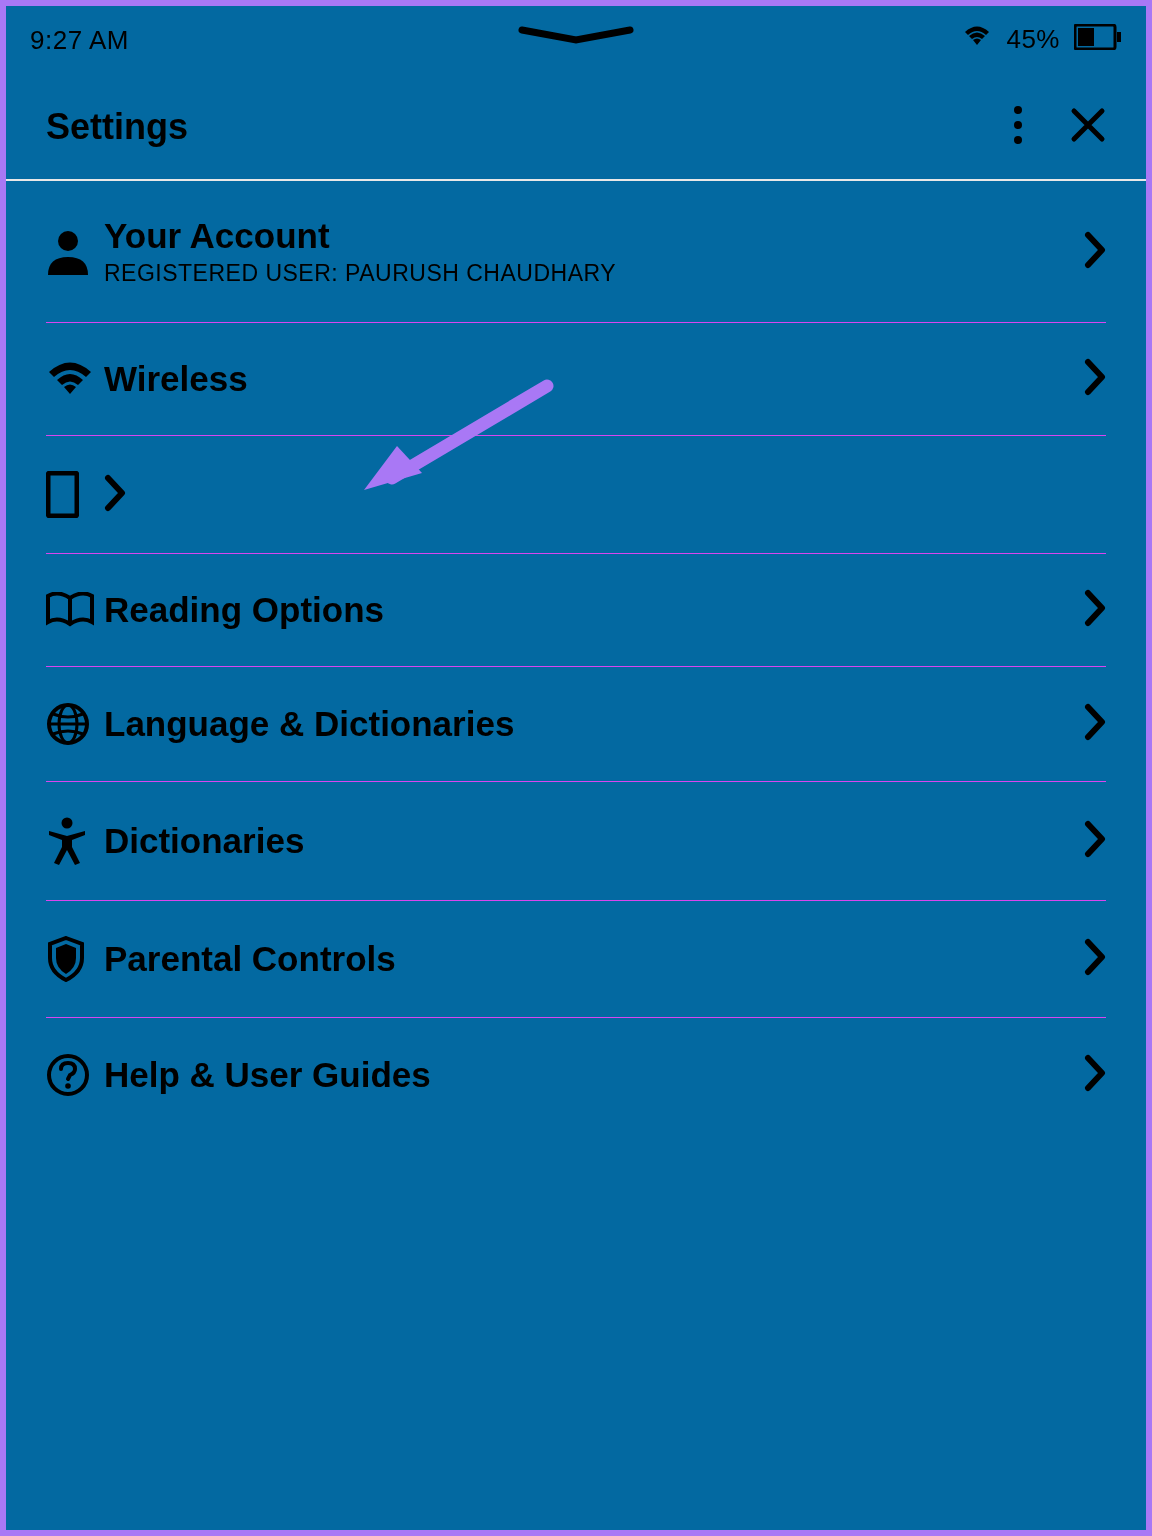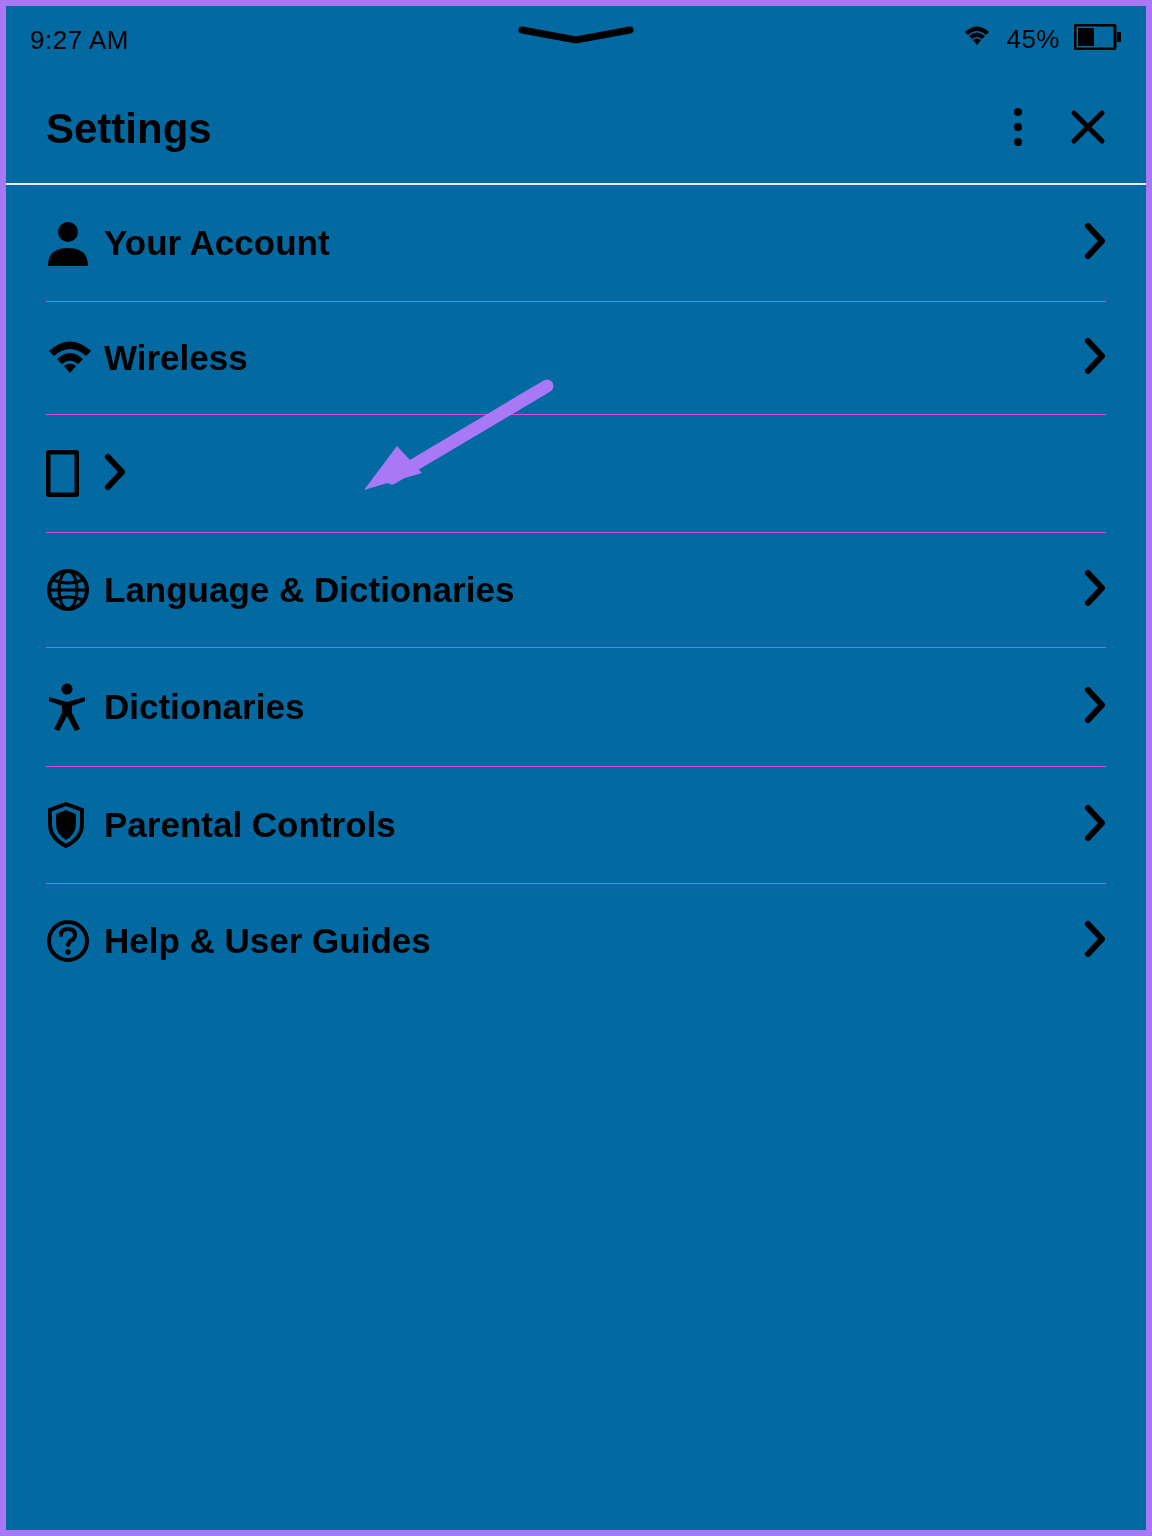--- a/index.html
+++ b/index.html
@@ -35,21 +35,21 @@
       transform: translateX(-50%);
     }
     .header {
       display: flex;
       align-items: center;
       justify-content: space-between;
       padding: 38px 40px 30px 40px;
       border-bottom: 2px solid #e8e8e8;
     }
     .header-title {
-      font-size: 42px;
+      font-size: 36px;
       font-weight: 700;
       color: #000;
     }
     .header-actions { display: flex; gap: 46px; align-items: center; }
     .settings-list { padding: 0 40px; }
     .settings-item {
       display: flex;
       align-items: center;
       padding: 35px 0;
       border-bottom: 1px solid #d946ef;
@@ -132,20 +132,21 @@
 
     <div class="settings-item">
       <div class="item-icon">
         <svg width="44" height="46" viewBox="0 0 44 46">
             <circle cx="22" cy="12" r="10" fill="#000"></circle>
             <path d="M2 46 Q2 28 22 28 Q42 28 42 46 Z" fill="#000"></path>
           </svg>
       </div>
       <div class="item-text">
         <div class="item-title">Your Account</div>
+        <div class="item-subtitle">REGISTERED USER: PAURUSH CHAUDHARY</div>
       </div>
       <div class="item-chevron">
         <svg width="22" height="38" viewBox="0 0 22 38">
             <path d="M4 4 L18 19 L4 34" stroke="#000" stroke-width="6" fill="none" stroke-linecap="round" stroke-linejoin="round"></path>
           </svg>
       </div>
     </div>
 
     <div class="settings-item">
       <div class="item-icon">
@@ -169,20 +170,36 @@
             <rect x="2" y="2" width="29" height="43" rx="2" fill="none" stroke="#000" stroke-width="5"></rect>
           </svg>
       </div>
       <div class="item-chevron">
         <svg width="22" height="38" viewBox="0 0 22 38">
             <path d="M4 4 L18 19 L4 34" stroke="#000" stroke-width="6" fill="none" stroke-linecap="round" stroke-linejoin="round"></path>
           </svg>
       </div>
     </div>
 
+    <div class="settings-item">
+      <div class="item-icon">
+        <svg width="48" height="36" viewBox="0 0 48 36">
+            <path d="M2 4 Q12 -2 24 6 Q36 -2 46 4 L46 30 Q36 24 24 32 Q12 24 2 30 Z" fill="none" stroke="#000" stroke-width="4"></path>
+            <line x1="24" y1="6" x2="24" y2="32" stroke="#000" stroke-width="4"></line>
+          </svg>
+      </div>
+      <div class="item-text">
+        <div class="item-title">Reading Options</div>
+      </div>
+      <div class="item-chevron">
+        <svg width="22" height="38" viewBox="0 0 22 38">
+            <path d="M4 4 L18 19 L4 34" stroke="#000" stroke-width="6" fill="none" stroke-linecap="round" stroke-linejoin="round"></path>
+          </svg>
+      </div>
+    </div>
 
     <div class="settings-item">
       <div class="item-icon">
         <svg width="44" height="44" viewBox="0 0 44 44">
             <circle cx="22" cy="22" r="19" fill="none" stroke="#000" stroke-width="4"></circle>
             <ellipse cx="22" cy="22" rx="9" ry="19" fill="none" stroke="#000" stroke-width="3"></ellipse>
             <line x1="3" y1="22" x2="41" y2="22" stroke="#000" stroke-width="3"></line>
             <path d="M7 12 Q22 18 37 12 M7 32 Q22 26 37 32" fill="none" stroke="#000" stroke-width="3"></path>
           </svg>
       </div>

